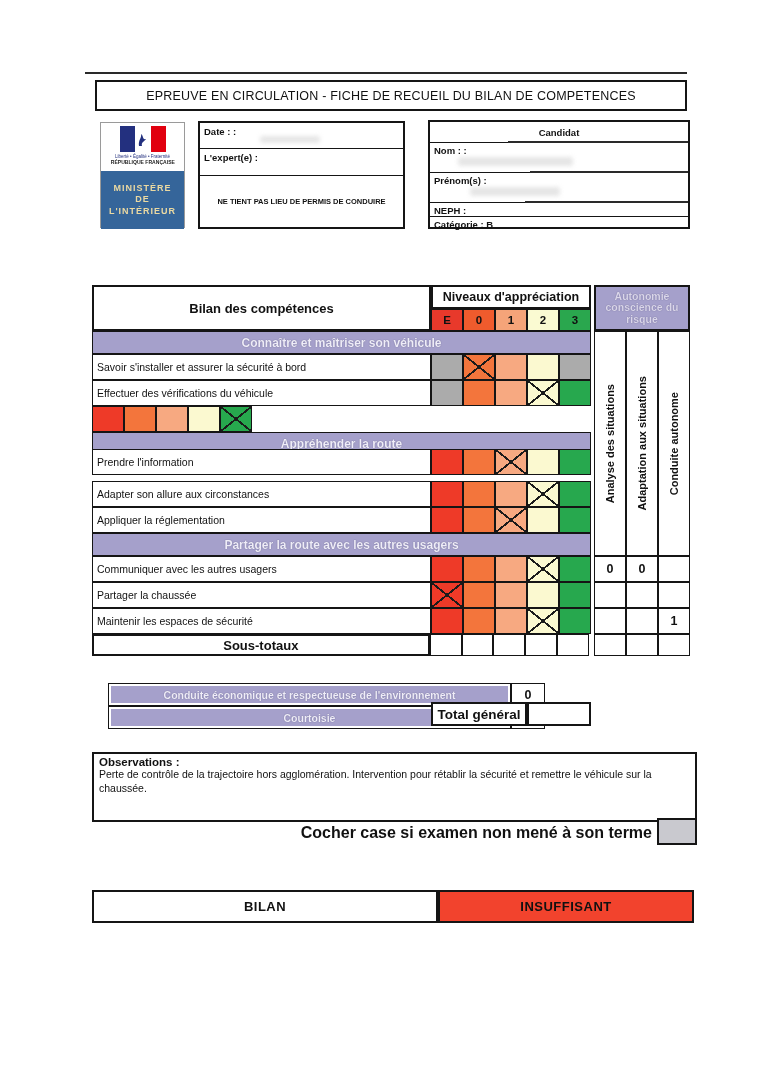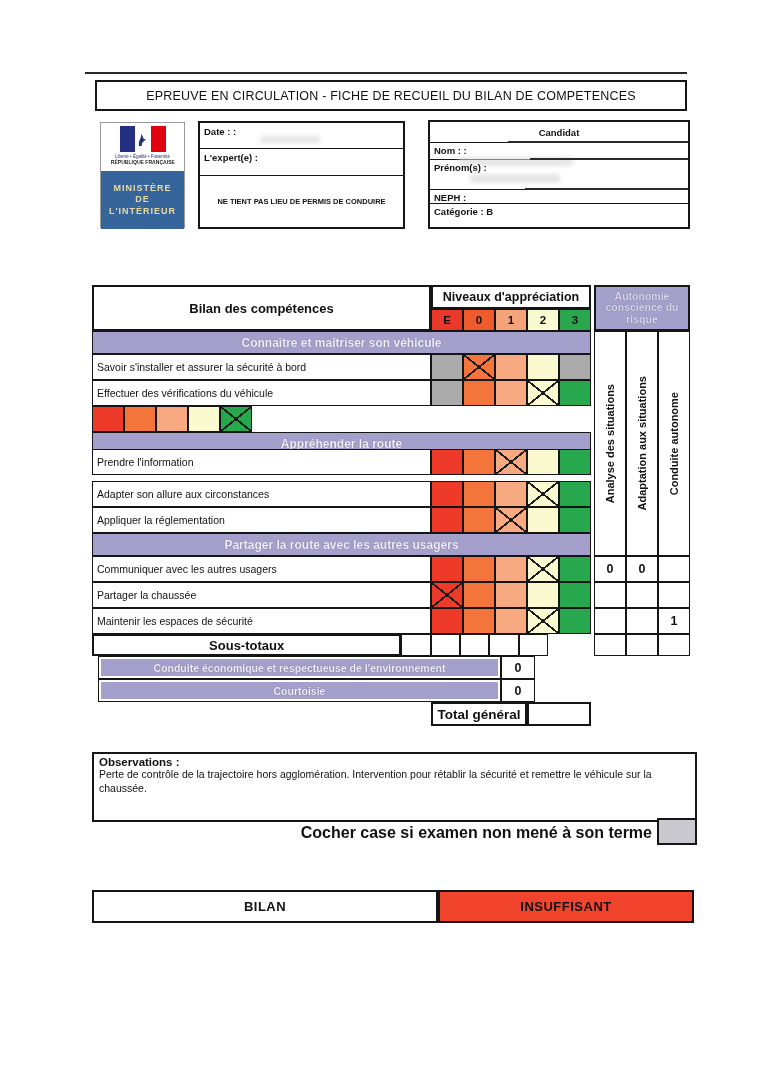--- a/index.html
+++ b/index.html
@@ -27,21 +27,21 @@
   .exp-row { position:relative; border-bottom:1.5px solid #151515; font-size:9.5px; font-weight:bold; padding:3px 0 0 4px; }
   .exp-row.r1 { height:26px; } .exp-row.r2 { height:27px; }
   .exp-notice { height:51px; display:flex; align-items:center; justify-content:center; border-bottom:none;
                 font-size:7.5px; font-weight:bold; text-align:center; padding:0 8px; }
 
   
   .cand-box { position:absolute; left:428px; top:120px; width:262px; height:109px; border:2px solid #151515; background:#fff; }
   .cand-head { height:21px; border-bottom:1.5px solid #151515; display:flex; align-items:center; justify-content:center;
                font-size:9.5px; font-weight:bold; }
   .cand-row { position:relative; font-size:9.5px; font-weight:bold; padding:2px 0 0 4px; border-bottom:1.5px solid #151515; }
-  .cand-row.nom { height:17px; } .cand-row.pre { height:30px; }
+  .cand-row.nom { height:30px; } .cand-row.pre { height:30px; }
   .cand-row.neph { height:14px; } .cand-row.cat { height:14px; border-bottom:none; }
   .seg { position:absolute; height:2px; background:#2a2a2a; }
   .smudge { position:absolute; background:#d8d8d8; filter:blur(2px); border-radius:3px; opacity:.65; }
 
   
   .grid { position:absolute; left:92px; top:285px; width:499px; height:441px; }
   .h-title { position:absolute; left:0; top:0; width:339px; height:46px; border:2px solid #151515;
              display:flex; align-items:center; justify-content:center; font-weight:bold; font-size:13px; }
   .h-niv { position:absolute; left:339px; top:0; width:160px; height:24px; border:2px solid #151515;
            display:flex; align-items:center; justify-content:center; font-weight:bold; font-size:12.5px; }
@@ -60,26 +60,26 @@
   [data-cell^="red"]    { background-color:#ee3a28; }
   [data-cell^="orange"] { background-color:#f3753c; }
   [data-cell^="salmon"] { background-color:#f7a981; }
   [data-cell^="yellow"] { background-color:#fbf9d0; }
   [data-cell^="green"]  { background-color:#27a84e; }
   [data-cell^="gray"]   { background-color:#ababab; }
   [data-cell$="-x"] { background-image:
       linear-gradient(to top right, transparent calc(50% - 1px), #1b1b1b calc(50% - 1px), #1b1b1b calc(50% + 1px), transparent calc(50% + 1px)),
       linear-gradient(to bottom right, transparent calc(50% - 1px), #1b1b1b calc(50% - 1px), #1b1b1b calc(50% + 1px), transparent calc(50% + 1px)); }
 
-  .sousrow { position:absolute; left:0; top:349px; width:456px; height:22px; display:flex;border-radius:10px; }
+  .sousrow { position:absolute; left:0; top:349px; width:497px; height:22px; display:flex;border-radius:10px; }
   .sous-lbl { width:339px; border:2px solid #151515; background:#fff; display:flex; align-items:center; justify-content:center;
               font-weight:bold; font-size:13px; }
   .sous-cell { width:32px; border:1px solid #151515; background:#fff; }
 
-  .bonusrow { position:absolute; left:6px; width:437px; height:23px; display:flex; }
+  .bonusrow { position:absolute; left:16px; width:437px; height:23px; display:flex;margin-top:27px; }
   .bonus-outer { width:403px; border:1.5px solid #151515; background:#fff; padding:2px; }
   .bonus-bar { width:100%; height:100%; background:#a5a0cb; display:flex; align-items:center; justify-content:center;
                color:#efedf8; font-weight:bold; font-size:10.5px; text-shadow:0 0 1px rgba(80,76,120,.9); }
   .bonus-val { width:34px; border:1.5px solid #151515; background:#fff; display:flex; align-items:center; justify-content:center;
                font-weight:bold; font-size:12.5px; }
   .totalrow { position:absolute; left:339px; top:417px; height:24px; display:flex; }
   .total-lbl { width:96px; border:2px solid #151515; background:#fff; display:flex; align-items:center; justify-content:center;
                font-weight:bold; font-size:13.5px; }
   .total-val { width:64px; border:2px solid #151515; background:#fff; }
 

